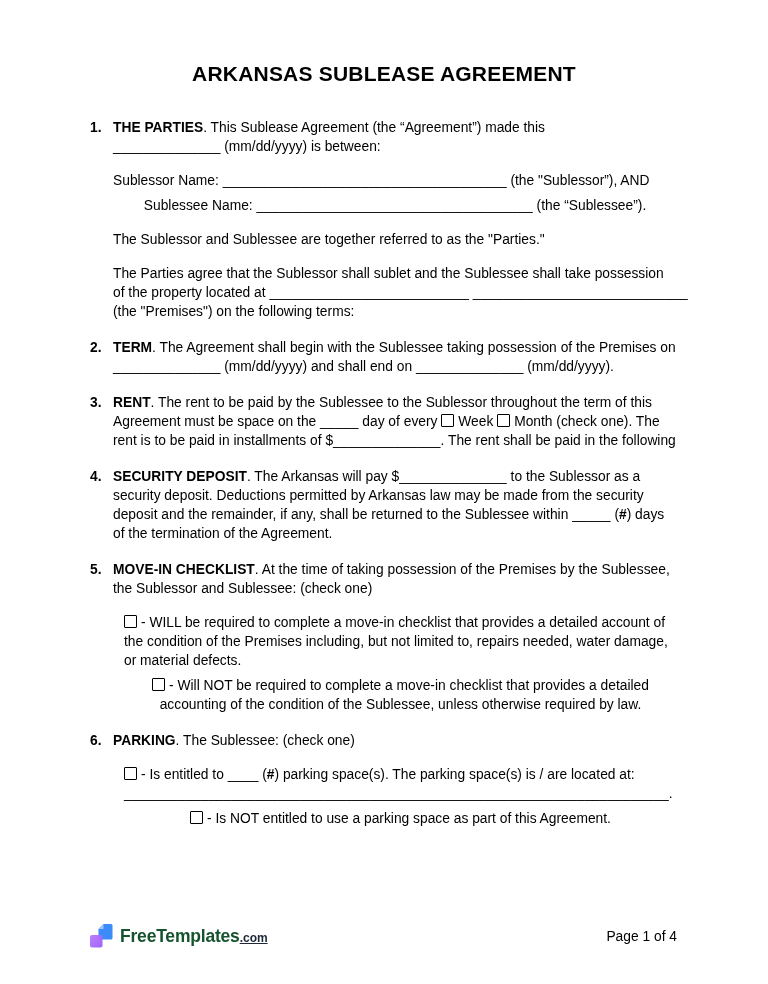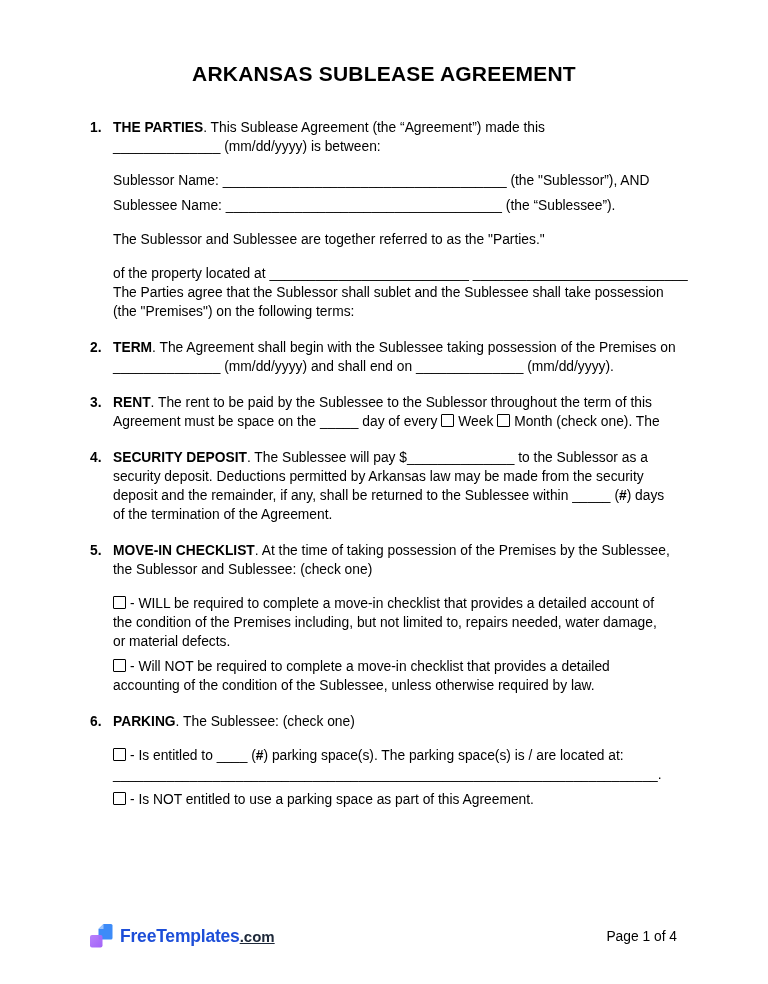--- a/index.html
+++ b/index.html
@@ -24,22 +24,22 @@
   .section { display:flex; margin-top:17px; }
   .section:first-child { margin-top:0; }
   .sec-num {
     flex:none; width:23px;
     font-size:13.8px; font-weight:bold; line-height:19px;
   }
   .sec-body { flex:1; min-width:0; }
 
   .block { margin-top:15px; }
   .block:first-child { margin-top:0; }
-  .block.tight { margin-top:6px; }
-  .block.check { }
+  .block.tight { margin-top:6px;text-align:center; }
+  .block.check { margin-left:11px; }
 
   .line {
     font-size:13.8px;
     line-height:19px;
     white-space:nowrap;
   }
   .bold { font-weight:bold; }
   .blank { letter-spacing:0; }
 
   .cbx {
@@ -56,24 +56,24 @@
     position:absolute;
     left:90px; right:91px; top:924px;
     display:flex;
     justify-content:space-between;
     align-items:center;
   }
   .logo { display:flex; align-items:center; gap:7px; cursor:pointer; }
   .logo svg { display:block; }
   .brand-text { display:flex; align-items:baseline; }
   .brand {
-    font-size:17.5px; font-weight:bold; color:#1d4ed8; letter-spacing:-0.2px;
+    font-size:17.5px; font-weight:bold; color:#14532d; letter-spacing:-0.2px;
   }
   .brand-suffix {
-    font-size:15px; font-weight:600; color:#1d2839;text-decoration:underline;
+    font-size:12px; font-weight:600; color:#1d2839;text-decoration:underline;
   }
   .page-num { font-size:13.8px; color:#000;margin-left:9px; }
 </style>
 </head>
 <body>
 
 <div class="page">
 
   <div class="doc-title">ARKANSAS SUBLEASE AGREEMENT</div>
 
@@ -88,49 +88,50 @@
           <div class="block">
             <div class="line"><span>Sublessor Name: </span><span class="blank">_____________________________________</span><span> (the "Sublessor”), AND</span></div>
           </div>
           <div class="block tight">
             <div class="line"><span>Sublessee Name: </span><span class="blank">____________________________________</span><span> (the “Sublessee”).</span></div>
           </div>
           <div class="block">
             <div class="line"><span>The Sublessor and Sublessee are together referred to as the "Parties."</span></div>
           </div>
           <div class="block">
+            <div class="line"><span>The Parties agree that the Sublessor shall sublet and the Sublessee shall take possession</span></div>
             <div class="line"><span>of the property located at </span><span class="blank">__________________________</span><span> </span><span class="blank">____________________________</span></div>
-            <div class="line"><span>The Parties agree that the Sublessor shall sublet and the Sublessee shall take possession</span></div>
             <div class="line"><span>(the "Premises") on the following terms:</span></div>
           </div>
         </div>
       </div>
       <div class="section">
         <div class="sec-num">2.</div>
         <div class="sec-body">
           <div class="block">
             <div class="line"><span class="bold">TERM</span><span>. The Agreement shall begin with the Sublessee taking possession of the Premises on</span></div>
             <div class="line"><span class="blank">______________</span><span> (mm/dd/yyyy) and shall end on </span><span class="blank">______________</span><span> (mm/dd/yyyy).</span></div>
           </div>
         </div>
       </div>
       <div class="section">
         <div class="sec-num">3.</div>
         <div class="sec-body">
           <div class="block">
             <div class="line"><span class="bold">RENT</span><span>. The rent to be paid by the Sublessee to the Sublessor throughout the term of this</span></div>
             <div class="line"><span>Agreement must be space on the </span><span class="blank">_____</span><span> day of every </span><span class="cbx"></span><span>Week </span><span class="cbx"></span><span>Month (check one). The</span></div>
+            <div class="line"><span>rent is to be paid in installments of $</span><span class="blank">______________</span><span>. The rent shall be paid in the following</span></div>
           </div>
         </div>
       </div>
       <div class="section">
         <div class="sec-num">4.</div>
         <div class="sec-body">
           <div class="block">
-            <div class="line"><span class="bold">SECURITY DEPOSIT</span><span>. The Sublessee will pay $</span><span class="blank">______________</span><span> to the Sublessor as a</span></div>
+            <div class="line"><span class="bold">SECURITY DEPOSIT</span><span>. The Arkansas will pay $</span><span class="blank">______________</span><span> to the Sublessor as a</span></div>
             <div class="line"><span>security deposit. Deductions permitted by Arkansas law may be made from the security</span></div>
             <div class="line"><span>deposit and the remainder, if any, shall be returned to the Sublessee within </span><span class="blank">_____</span><span> (</span><span class="bold">#</span><span>) days</span></div>
             <div class="line"><span>of the termination of the Agreement.</span></div>
           </div>
         </div>
       </div>
       <div class="section">
         <div class="sec-num">5.</div>
         <div class="sec-body">
           <div class="block">

